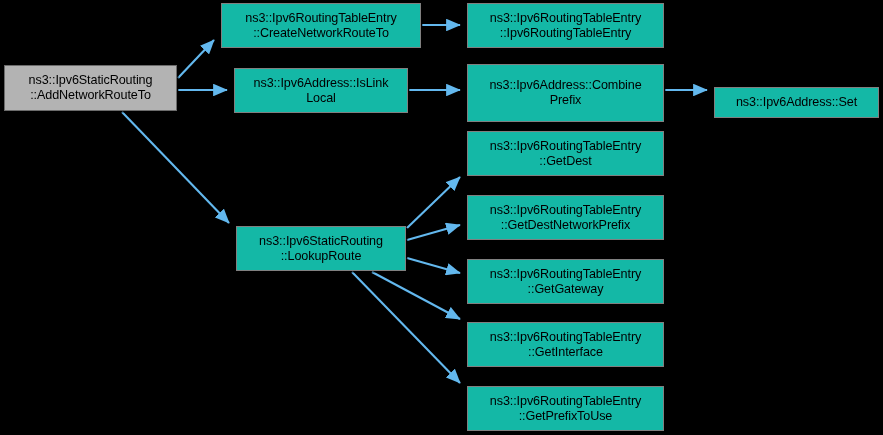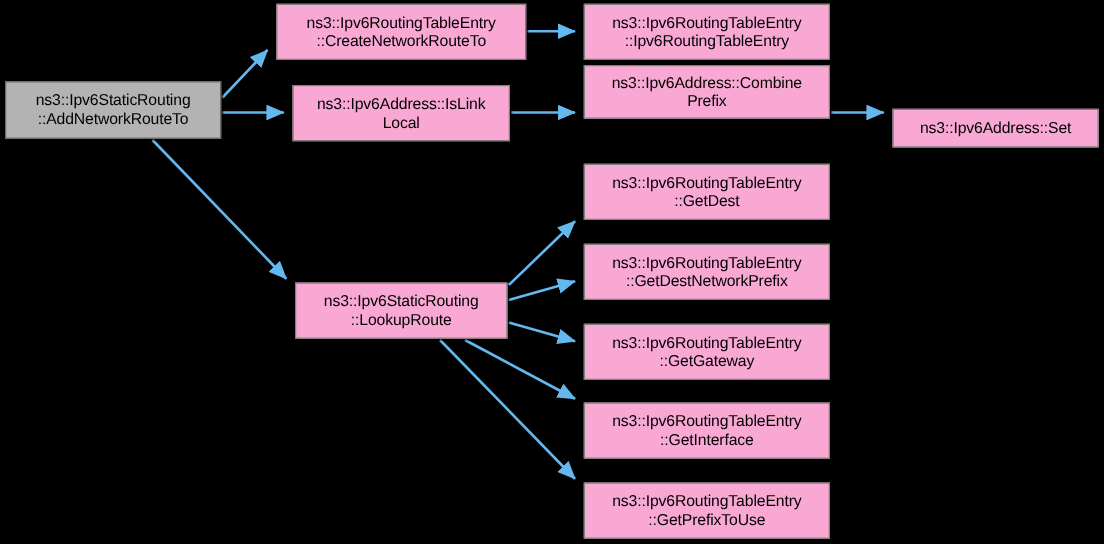--- a/index.html
+++ b/index.html
@@ -24,21 +24,21 @@
     pointer-events: none;
   }
   .node {
     position: absolute;
     box-sizing: border-box;
     display: flex;
     align-items: center;
     justify-content: center;
     text-align: center;
     border: 1px solid #808080;
-    background: #f9a8d4;
+    background: #14b8a6;
     color: #000000;
     font-size: 12.6px;
     line-height: 15px;
     letter-spacing: -0.1px;
     box-shadow: 2px 2px 0 0 rgba(0,0,0,0.30);
     padding: 0 3px;
     white-space: pre-line;
     z-index: 2;
   }
   .node.current {
@@ -72,21 +72,21 @@
       <div class="node current" style="left: 4px; top: 65px; width: 173px; height: 46px;">ns3::Ipv6StaticRouting
 ::AddNetworkRouteTo</div>
       <div class="node" style="left: 221px; top: 3px; width: 200px; height: 45px;">ns3::Ipv6RoutingTableEntry
 ::CreateNetworkRouteTo</div>
       <div class="node" style="left: 234px; top: 68px; width: 174px; height: 45px;">ns3::Ipv6Address::IsLink
 Local</div>
       <div class="node" style="left: 236px; top: 226px; width: 170px; height: 45px;">ns3::Ipv6StaticRouting
 ::LookupRoute</div>
       <div class="node" style="left: 467px; top: 3px; width: 197px; height: 45px;">ns3::Ipv6RoutingTableEntry
 ::Ipv6RoutingTableEntry</div>
-      <div class="node" style="left: 467px; top: 52px; width: 197px; height: 43px;">ns3::Ipv6Address::Combine
+      <div class="node" style="left: 467px; top: 64px; width: 197px; height: 58px;">ns3::Ipv6Address::Combine
 Prefix</div>
       <div class="node" style="left: 467px; top: 131px; width: 197px; height: 45px;">ns3::Ipv6RoutingTableEntry
 ::GetDest</div>
       <div class="node" style="left: 467px; top: 195px; width: 197px; height: 45px;">ns3::Ipv6RoutingTableEntry
 ::GetDestNetworkPrefix</div>
       <div class="node" style="left: 467px; top: 259px; width: 197px; height: 45px;">ns3::Ipv6RoutingTableEntry
 ::GetGateway</div>
       <div class="node" style="left: 467px; top: 322px; width: 197px; height: 45px;">ns3::Ipv6RoutingTableEntry
 ::GetInterface</div>
       <div class="node" style="left: 467px; top: 386px; width: 197px; height: 45px;">ns3::Ipv6RoutingTableEntry

